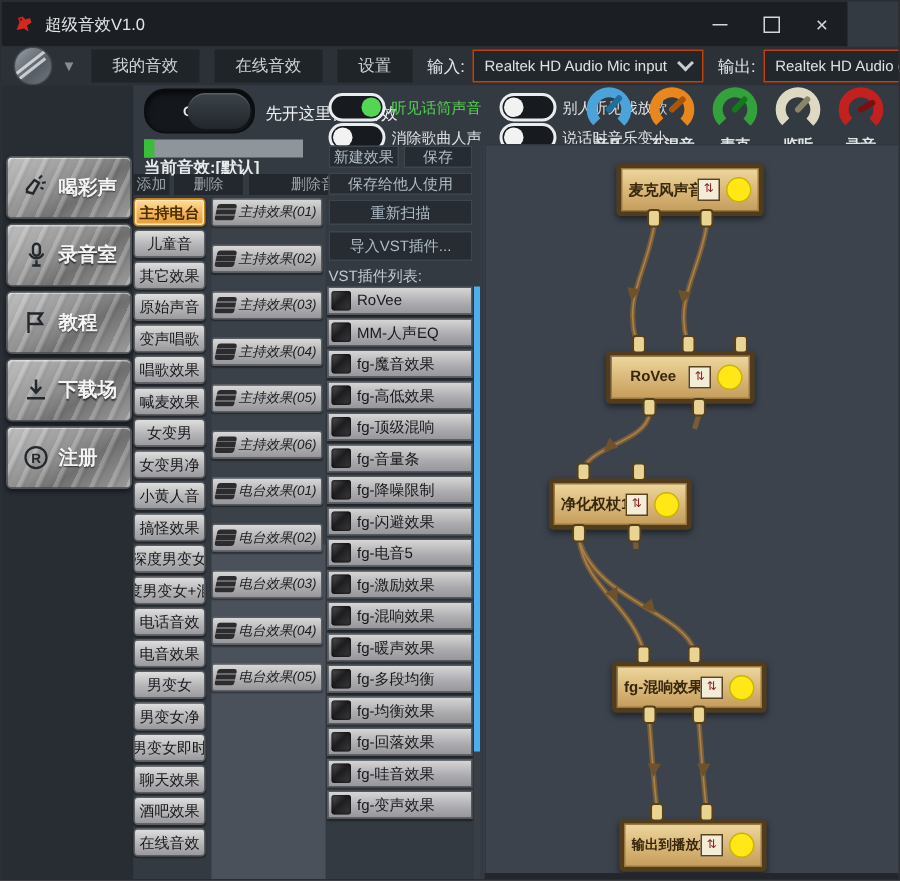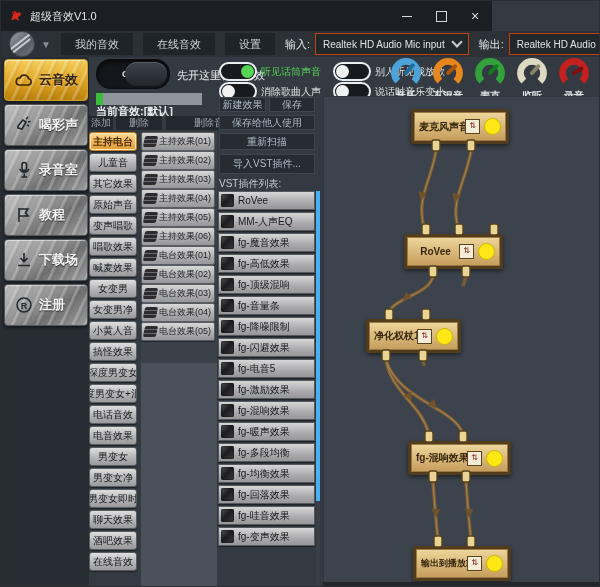--- a/index.html
+++ b/index.html
@@ -1,20 +1,20 @@
 <!DOCTYPE html>
 <html><head>
 <meta charset="utf-8">
 <style>
   html,body{margin:0;padding:0;background:#555;}
   .window{position:relative;width:600px;height:587px;background:#343a41;overflow:hidden;
     font-family:"Liberation Sans","DejaVu Sans",sans-serif;font-size:11px;color:#dfe3e5;
     border:1px solid #2a2d31;box-sizing:border-box;}
   
-  .titlebar{position:absolute;left:0;top:0;width:491px;height:30px;background:#1b1e22;display:flex;align-items:center;}
+  .titlebar{position:absolute;left:0;top:0;width:564px;height:30px;background:#1b1e22;display:flex;align-items:center;}
   .app-icon{width:14px;height:14px;margin-left:8px;}
   .title-text{margin-left:7px;font-size:11px;color:#e4e7e9;}
   .win-controls{position:absolute;right:0;top:0;height:30px;display:flex;}
   .win-btn{width:34px;height:30px;display:flex;align-items:center;justify-content:center;color:#d5d8da;}
   .min-glyph{width:10px;height:1px;background:#d5d8da;}
   .max-glyph{width:9px;height:9px;border:1px solid #d5d8da;}
   .close-glyph{font-size:14px;line-height:1;}
   
   .toolbar{position:absolute;left:0;top:30px;width:600px;height:26px;background:#2b3137;display:flex;align-items:center;}
   .logo-circle{width:24px;height:24px;border-radius:50%;margin-left:8px;flex:none;
@@ -68,23 +68,23 @@
   
   .col1{position:absolute;left:0;top:75px;width:50px;height:456px;}
   .cat-btn{width:48px;height:19px;margin-bottom:2px;border-radius:3px;border:1px solid #5a5e63;box-sizing:border-box;
     background:linear-gradient(180deg,#dedede,#b5b5b8 55%,#9a9a9e);display:flex;align-items:center;justify-content:center;
     font-size:10px;color:#17181a;white-space:nowrap;overflow:hidden;box-shadow:0 1px 1px rgba(0,0,0,.4);}
   .cat-btn.active{background:linear-gradient(180deg,#ffdf9a,#f3b45a 55%,#e39b35);border:1px solid #c08023;color:#4a2f00;font-weight:bold;
     box-shadow:0 0 0 1px #ffe9b5 inset,0 1px 2px rgba(0,0,0,.4);}
   .col2-bg{position:absolute;left:52px;top:75px;width:76px;height:456px;background:#3b4148;}
   .col2-empty{position:absolute;left:52px;top:306px;width:76px;height:225px;background:#4a515b;}
   .col2{position:absolute;left:52px;top:75px;width:76px;}
-  .preset-item{width:74px;height:19px;margin-bottom:0;border-radius:2px;border:1px solid #5a5e63;box-sizing:border-box;
+  .preset-item{width:74px;height:19px;margin-bottom:12px;border-radius:2px;border:1px solid #5a5e63;box-sizing:border-box;
     background:linear-gradient(180deg,#d8d8d8,#adadb0 60%,#97979b);display:flex;align-items:center;
-    font-size:9px;color:#1c1d1f;white-space:nowrap;overflow:hidden;box-shadow:0 1px 1px rgba(0,0,0,.4);}
+    font-size:9px;color:#1c1d1f;white-space:nowrap;overflow:hidden;box-shadow:0 1px 1px rgba(0,0,0,.4);font-style:italic;}
   .books-icon{width:13px;height:11px;margin:0 2px 0 2px;flex:none;
     background:repeating-linear-gradient(180deg,#2c2c2e 0 3px,#6a6a6e 3px 4px);border-radius:2px;transform:skewX(-12deg);}
   
   .col3-btn{position:absolute;background:#262c32;border:1px solid #3d454d;box-sizing:border-box;color:#aebbc6;
     font-size:10px;display:flex;align-items:center;justify-content:center;}
   .vst-label{position:absolute;left:130px;top:120px;font-size:10px;color:#c3cad0;}
   .col3-list{position:absolute;left:129px;top:134px;width:97px;}
   .vst-item{width:97px;height:19px;margin-bottom:2px;border:1px solid #55595e;box-sizing:border-box;
     background:linear-gradient(180deg,#d6d6d6,#ababaf 60%,#97979b);display:flex;align-items:center;
     font-size:10px;color:#17181a;white-space:nowrap;overflow:hidden;box-shadow:0 1px 1px rgba(0,0,0,.4);}
@@ -140,26 +140,20 @@
       <span class="chev"></span>
     </div>
     <span class="io-label">输出:</span>
     <div class="dropdown">
       <span>Realtek HD Audio output</span>
 
     </div>
   </div>
 
   <div class="sidebar">
-    <div class="side-btn active" style="top:2px;">
-      <svg width="20" height="16" viewBox="0 0 20 16">
-        <path d="M5 13h9.2a3.2 3.2 0 0 0 .5-6.3A4.6 4.6 0 0 0 6 5.9 3.6 3.6 0 0 0 5 13z" fill="none" stroke="#3a2a08" stroke-width="1.6"></path>
-      </svg>
-      <span class="lbl">云音效</span>
-    </div>
     <div class="side-btn" style="top:47px;">
       <svg width="20" height="18" viewBox="0 0 20 18">
         <path d="M4 10l5-6 3 2-4 7-4-1z" fill="none" stroke="#23282d" stroke-width="1.6"></path>
         <path d="M12 3l2-2M14 6l2.5-.5M13 9l2 1" stroke="#23282d" stroke-width="1.4" fill="none"></path>
       </svg>
       <span class="lbl">喝彩声</span>
     </div>
     <div class="side-btn" style="top:92px;">
       <svg width="20" height="18" viewBox="0 0 20 18">
         <rect x="8" y="1.5" width="4.6" height="8" rx="2.3" fill="none" stroke="#23282d" stroke-width="1.6"></rect>

